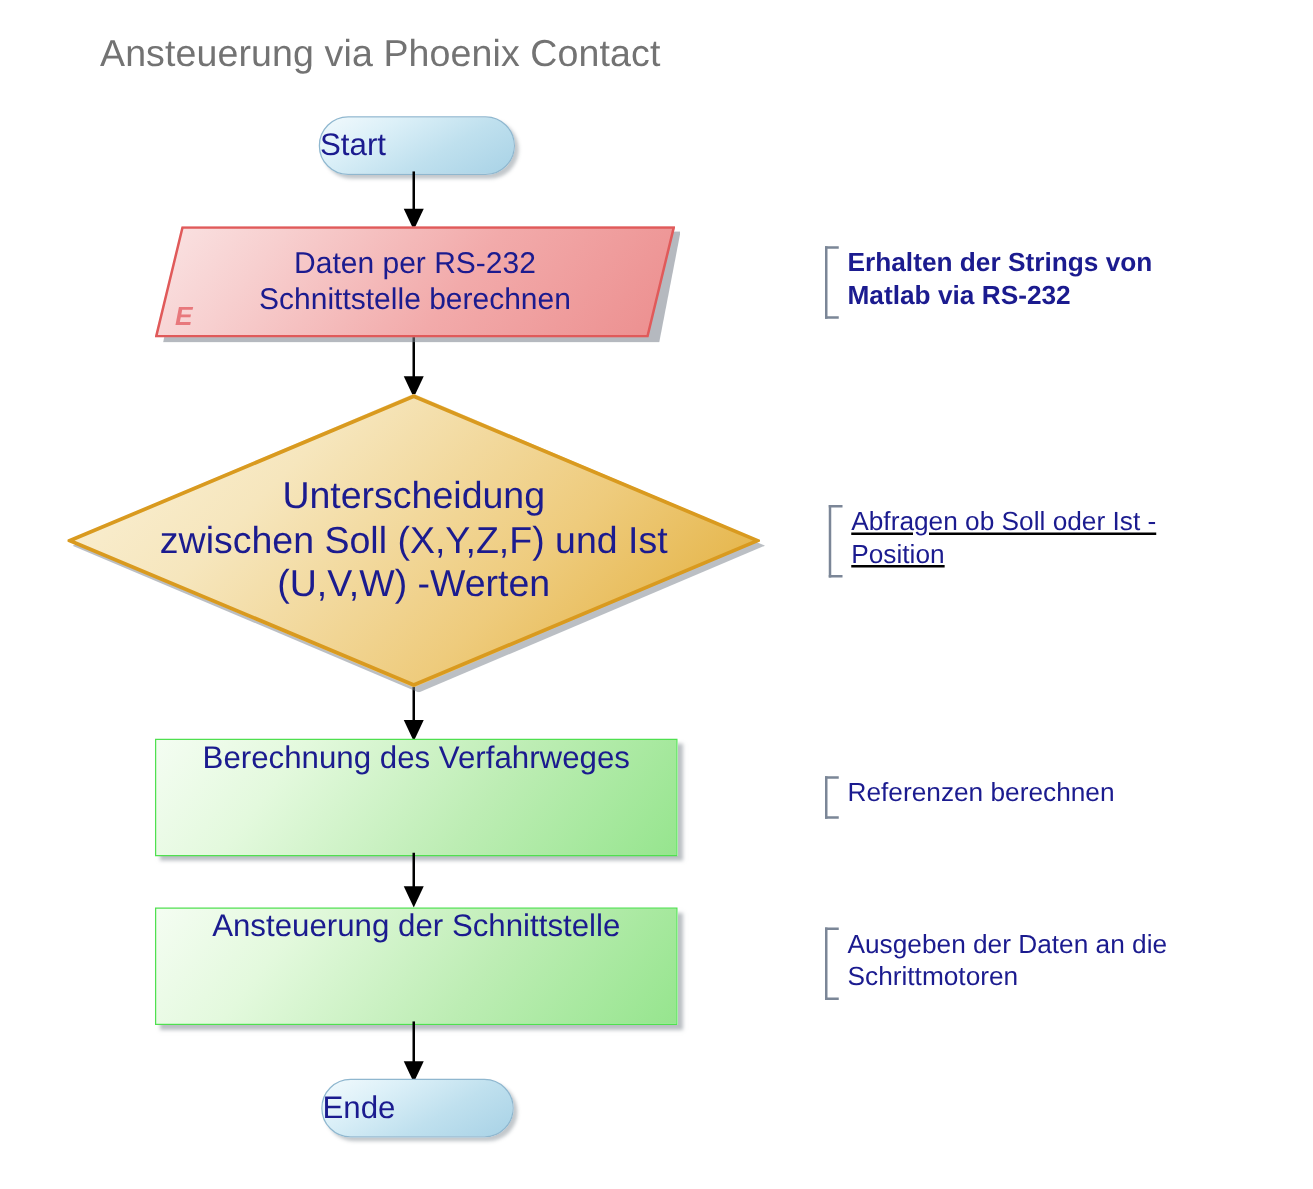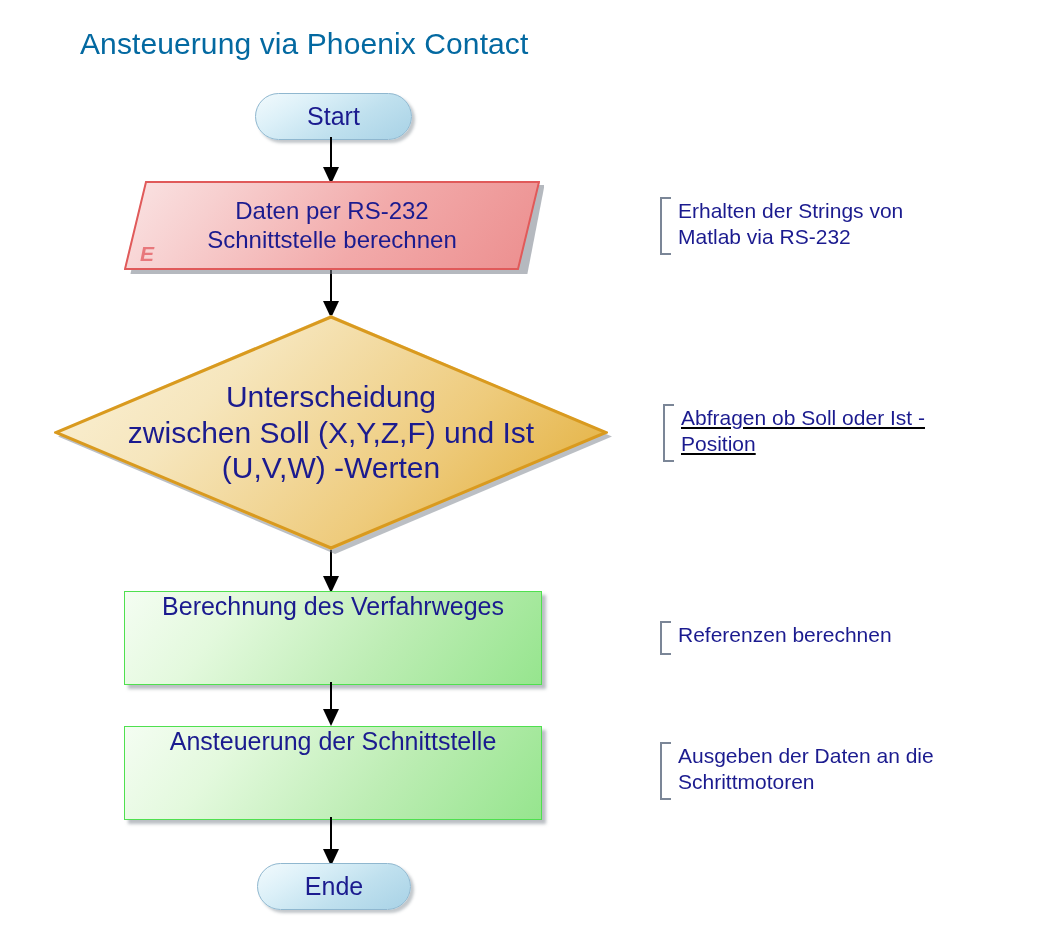--- a/index.html
+++ b/index.html
@@ -17,41 +17,40 @@
     background: #ffffff;
     overflow: hidden;
   }
 
   
   .title {
     position: absolute;
     left: 80px;
     top: 27px;
     font-size: 30px;
-    color: #0369a1;
+    color: #737373;
     white-space: nowrap;
     letter-spacing: 0.1px;
   }
 
   
   .node-text {
     position: relative;
     z-index: 3;
     color: #1b1b8f;
     text-align: center;
     line-height: 1.18;
     pointer-events: none;
   }
 
   
   .terminator {
     position: absolute;
     display: flex;
     align-items: center;
-    justify-content: center;
     border-radius: 999px;
     border: 1px solid #8fb7cf;
     background: linear-gradient(150deg, #f2fafd 0%, #dcf0f8 28%, #bfe0ee 62%, #a8d2e6 100%);
     box-shadow: 3px 3px 3px rgba(120,130,140,0.45);
   }
   .terminator .node-text {
     font-size: 25px;
   }
 
   
@@ -256,21 +255,21 @@
 
   <svg class="connector" style="left:318px; top:817px; width:26px; height:50px;" viewBox="0 0 26 50">
     <line x1="13" y1="0" x2="13" y2="36" stroke="#000000" stroke-width="2"></line>
     <polygon points="5,32 21,32 13,49" fill="#000000"></polygon>
   </svg>
 
   <div class="terminator" style="left:257px; top:863px; width:152px; height:45px;">
     <span class="node-text">Ende</span>
   </div>
 
-  <div class="annotation" style="left:660px; top:197px; height:58px;">
+  <div class="annotation" style="left:660px; top:197px; height:58px;font-weight:bold;">
     <div class="annot-bracket"></div>
     <div class="annot-text">Erhalten der Strings von
 Matlab via RS-232</div>
   </div>
 
   <div class="annotation" style="left:663px; top:404px; height:58px;text-decoration:underline;">
     <div class="annot-bracket"></div>
     <div class="annot-text">Abfragen ob Soll oder Ist -
 Position</div>
   </div>

